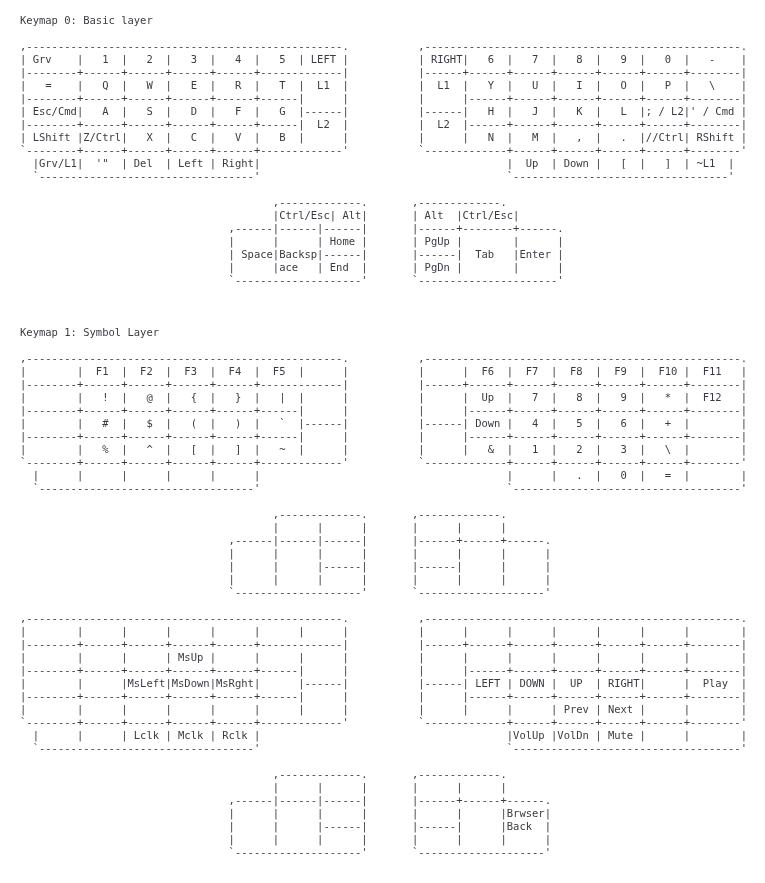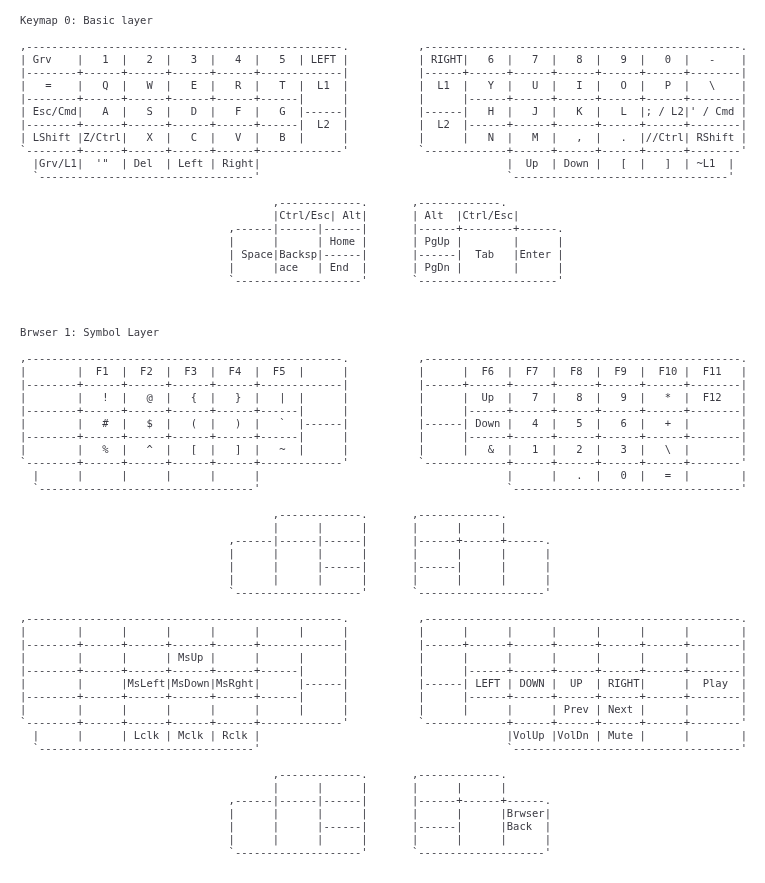--- a/index.html
+++ b/index.html
@@ -60,21 +60,21 @@
                                         ,-------------.       ,-------------.
                                         |Ctrl/Esc| Alt|       | Alt  |Ctrl/Esc|
                                  ,------|------|------|       |------+--------+------.
                                  |      |      | Home |       | PgUp |        |      |
                                  | Space|Backsp|------|       |------|  Tab   |Enter |
                                  |      |ace   | End  |       | PgDn |        |      |
                                  `--------------------'       `----------------------'</pre>
   </section>
 
   <section class="keymap-section tight">
-    <div class="km-title">Brwser 1: Symbol Layer</div>
+    <div class="km-title">Keymap 1: Symbol Layer</div>
     <pre class="km-art">,--------------------------------------------------.           ,--------------------------------------------------.
 |        |  F1  |  F2  |  F3  |  F4  |  F5  |      |           |      |  F6  |  F7  |  F8  |  F9  |  F10 |  F11   |
 |--------+------+------+------+------+-------------|           |------+------+------+------+------+------+--------|
 |        |   !  |   @  |   {  |   }  |   |  |      |           |      |  Up  |   7  |   8  |   9  |   *  |  F12   |
 |--------+------+------+------+------+------|      |           |      |------+------+------+------+------+--------|
 |        |   #  |   $  |   (  |   )  |   `  |------|           |------| Down |   4  |   5  |   6  |   +  |        |
 |--------+------+------+------+------+------|      |           |      |------+------+------+------+------+--------|
 |        |   %  |   ^  |   [  |   ]  |   ~  |      |           |      |   &amp;  |   1  |   2  |   3  |   \  |        |
 `--------+------+------+------+------+-------------'           `-------------+------+------+------+------+--------'
   |      |      |      |      |      |                                       |      |   .  |   0  |   =  |        |

